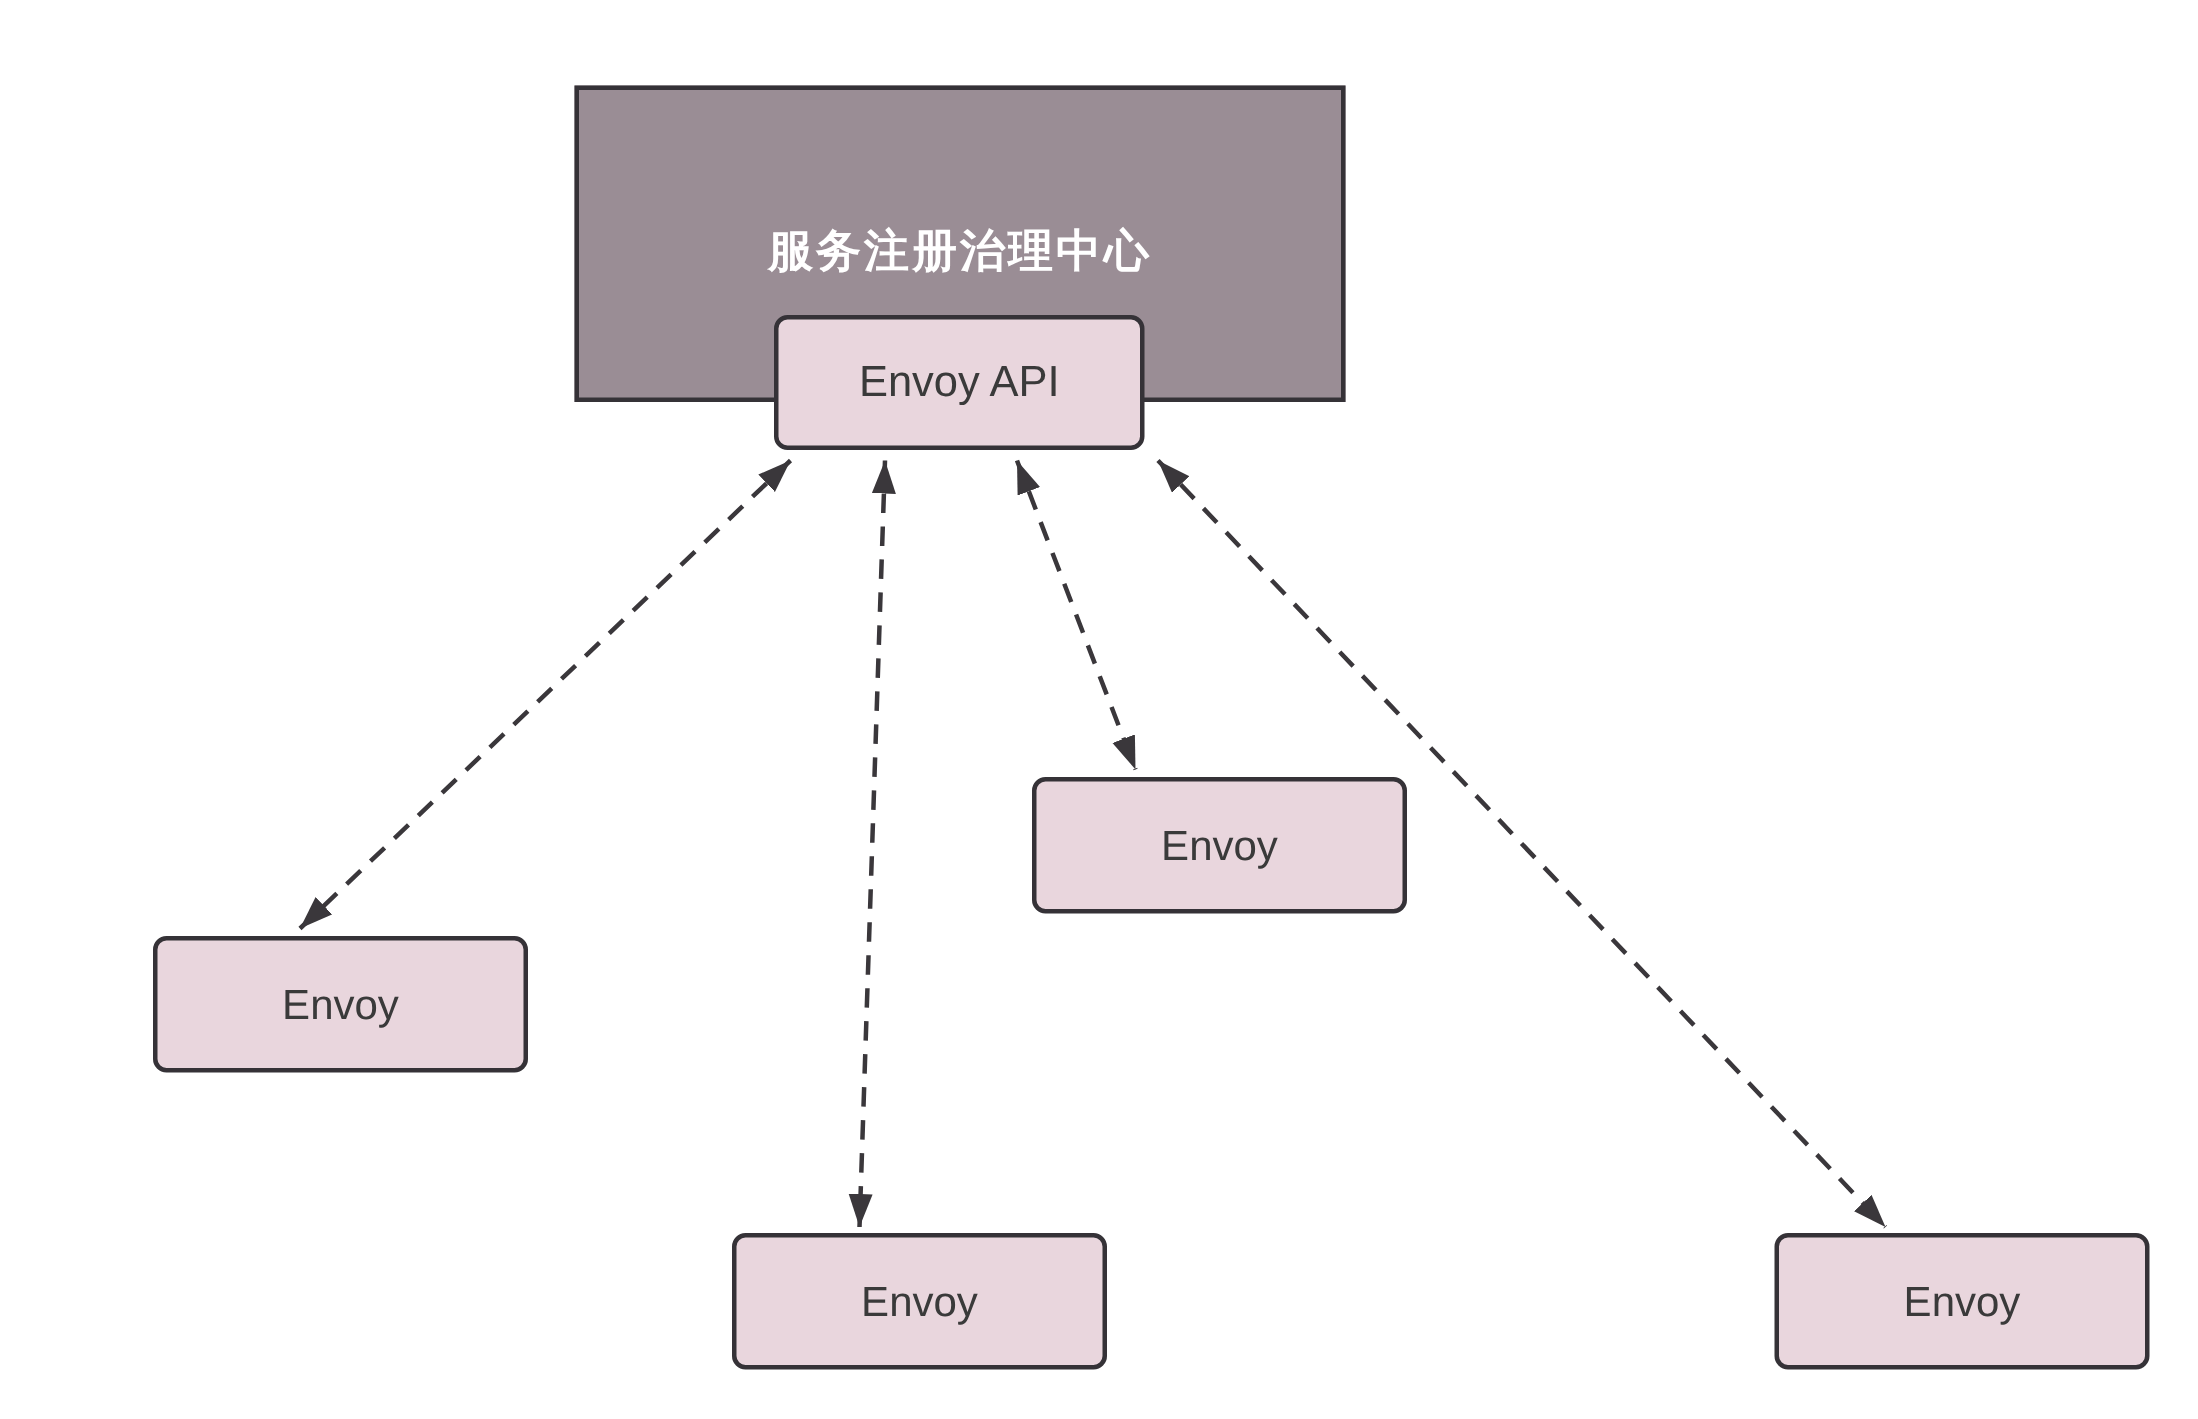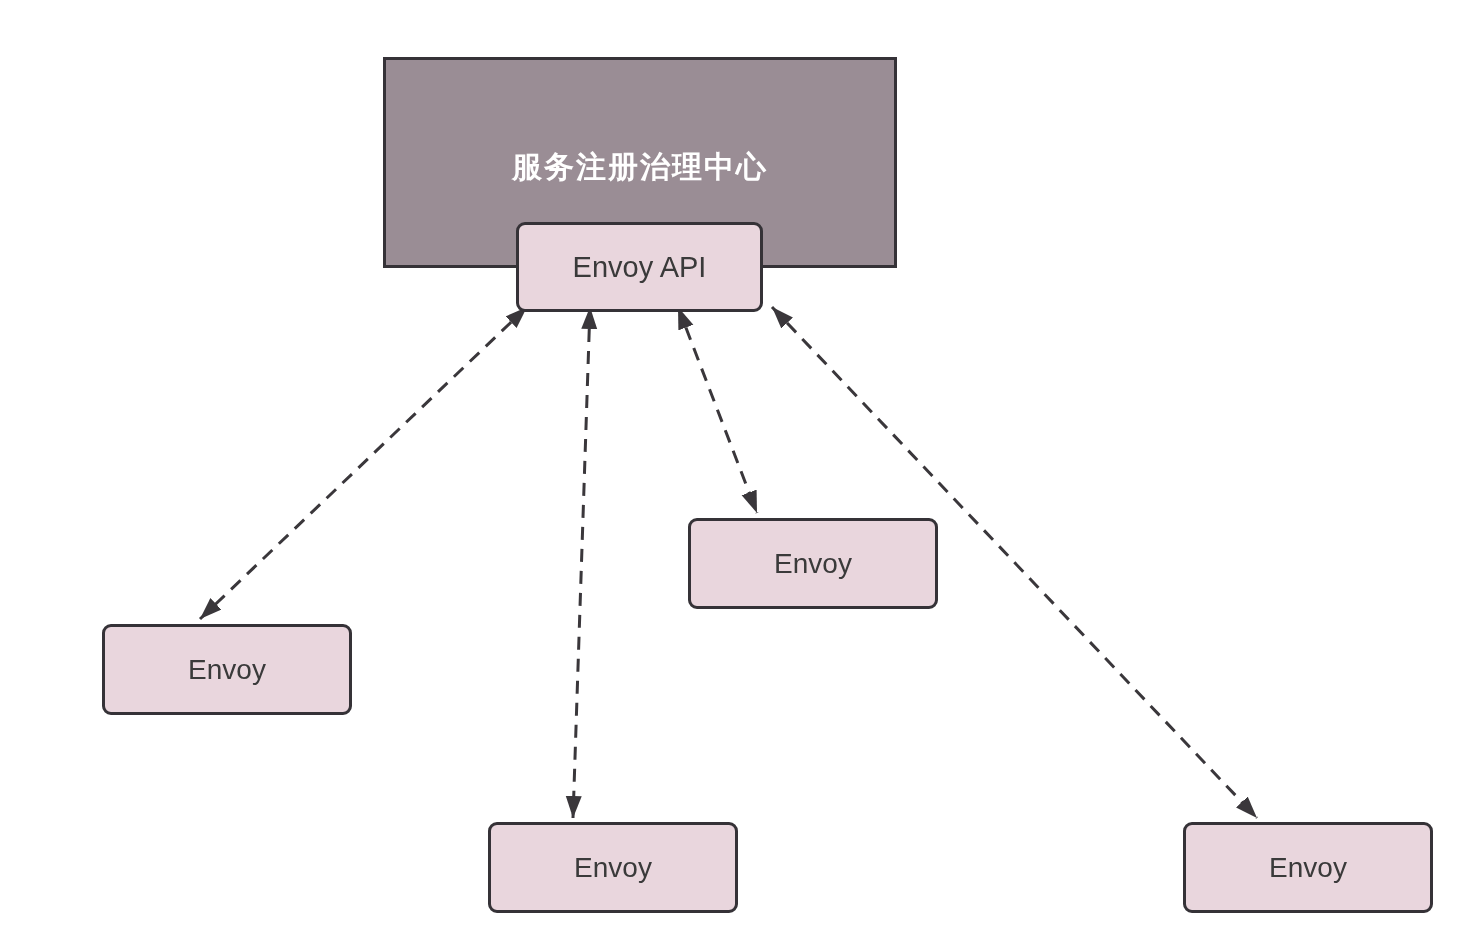--- a/index.html
+++ b/index.html
@@ -61,21 +61,20 @@
   .pink-box {
     background: var(--node-fill);
     border: 3px solid var(--node-border);
     border-radius: 9px;
     color: var(--node-text);
   }
   .api-box {
     left: 516px; top: 210px;
     width: 247px; height: 90px;
     font-size: 29px;
-    margin-top: 12px;
   }
   .envoy-box {
     width: 250px; height: 91px;
     font-size: 28px;
     margin-left: 40px;
   }
   .envoy-left   { left: 62px;   top: 624px; }
   .envoy-midright { left: 648px; top: 518px; }
   .envoy-bottommid { left: 448px; top: 822px; }
   .envoy-bottomright { left: 1143px; top: 822px; }

